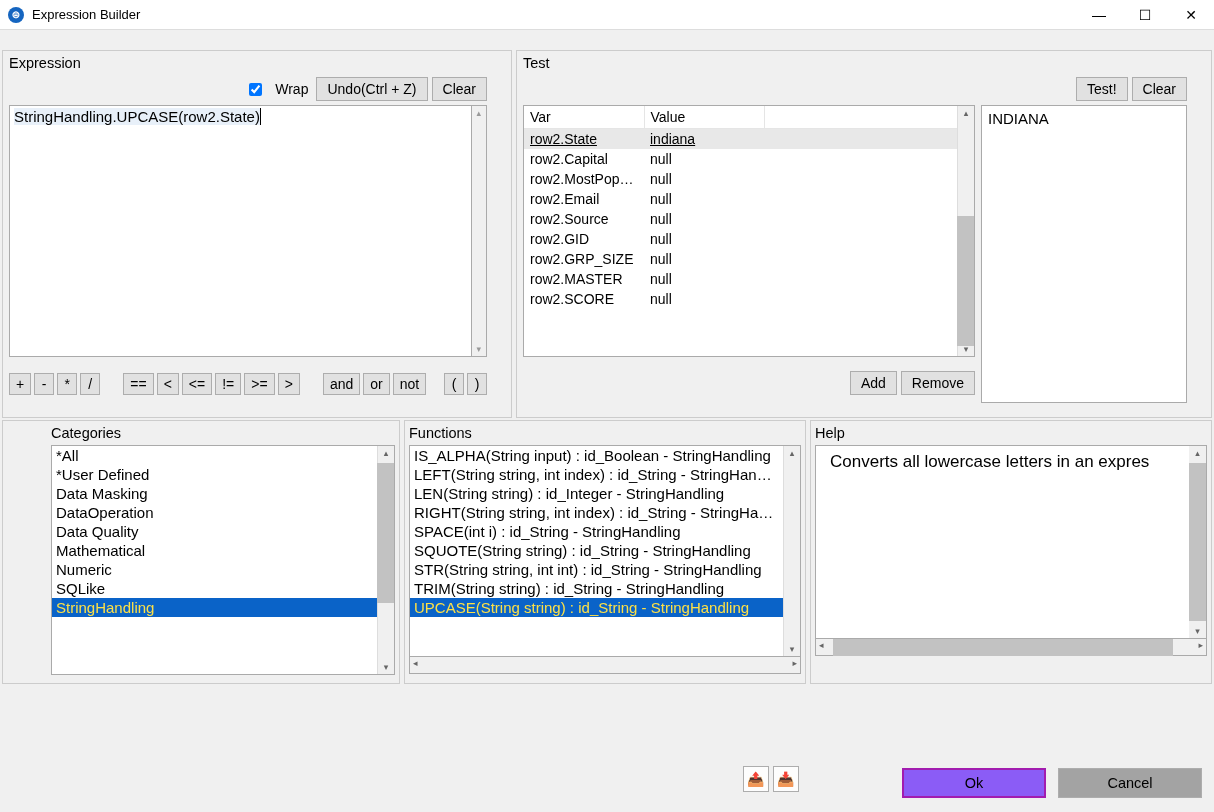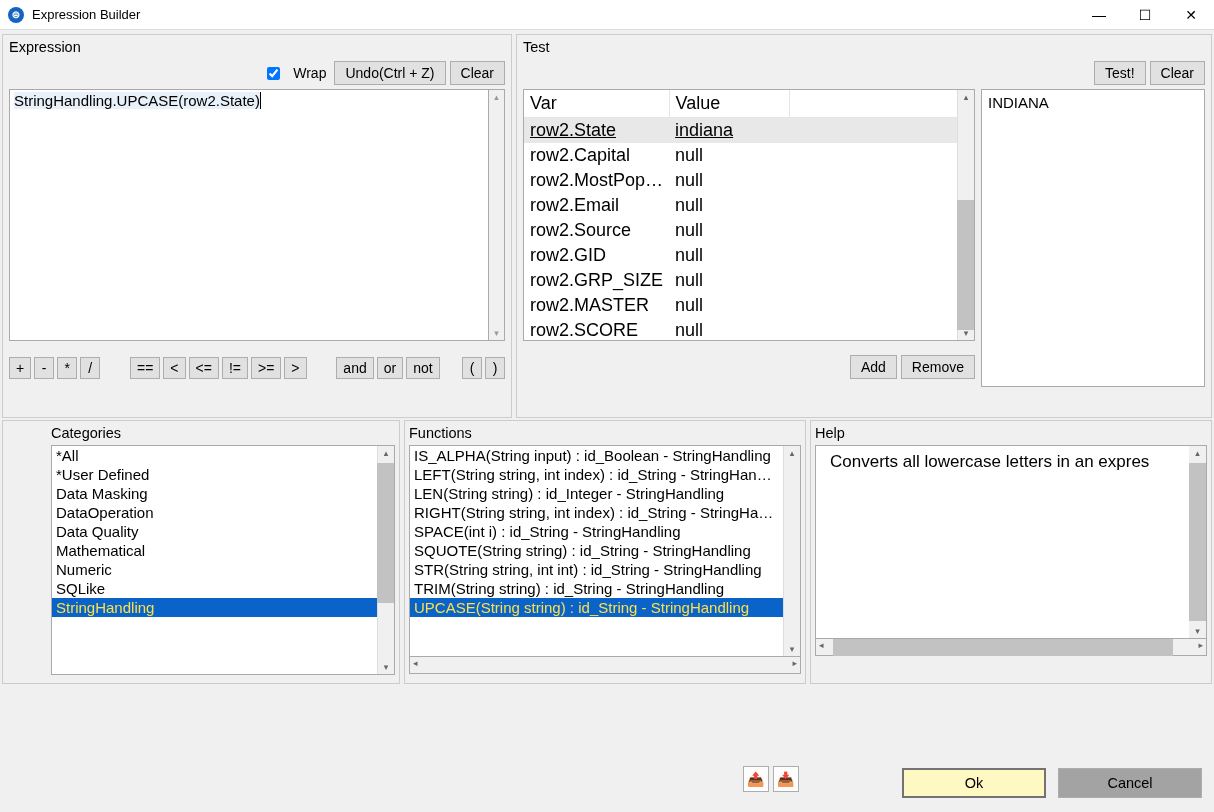--- a/index.html
+++ b/index.html
@@ -5,21 +5,21 @@
   * { box-sizing: border-box; margin: 0; padding: 0; font-family: "Segoe UI", Tahoma, sans-serif; }
   body { background: #f0f0f0; width: 1214px; height: 812px; overflow: hidden; position: relative; }
   
   .titlebar { height: 30px; background: #fff; display: flex; align-items: center; padding: 0 0 0 8px; border-bottom: 1px solid #ddd; }
   .titlebar .app-icon { width: 16px; height: 16px; border-radius: 50%; background: #1565c0; color:#fff; font-size:10px; display:flex; align-items:center; justify-content:center; margin-right:8px; font-weight:bold;}
   .titlebar .title { font-size: 13px; flex: 1; }
   .titlebar .win-btns { display:flex; }
   .titlebar .win-btn { width:46px; height:30px; display:flex; align-items:center; justify-content:center; font-size:14px; }
   
   .main-area { display: flex; height: 388px; }
-  .panel { background: #f0f0f0; border:1px solid #ccc; padding:2px 6px 6px 6px; position:relative; margin:4px 2px 0 2px;}
+  .panel { background: #f0f0f0; border:1px solid #ccc; padding:2px 24px 6px 6px; position:relative; margin:20px 2px 0 2px;}
   .panel-title { font-size:14.5px; padding:2px 0 4px 0; }
   
   .expression-panel { width: 510px; }
   .test-panel { flex:1; }
   
   .expr-toolbar { display:flex; justify-content:flex-end; align-items:center; gap:4px; padding:2px 0 4px 0;}
   .wrap-label { display:flex; align-items:center; font-size:14px; gap:13px; margin-right:4px;}
   .btn { background:#e1e1e1; border:1px solid #adadad; color:#000; font-size:14px; padding:3px 10px; cursor:pointer; }
   
   .expr-textarea { width:482px; height:252px; background:#fff; border:1px solid #aaa; font-family:"Consolas","Courier New",monospace; font-size:15px; padding:2px 4px; resize:none; }
@@ -29,21 +29,21 @@
   
   .op-bar { display:flex; gap:3px; margin-top:16px; align-items:center; }
   .op-group { display:flex; gap:3px; }
   .op-spacer { width:32px; }
   .op-spacer2 { width:22px;}
   .opbtn { background:#e1e1e1; border:1px solid #adadad; font-size:14px; padding:2px 6px; min-width:20px; text-align:center; cursor:pointer; font-family:"Segoe UI",sans-serif;}
   
   .test-toolbar { display:flex; justify-content:flex-end; gap:4px; padding:2px 0 4px 0;}
   .test-body { display:flex; gap:6px; }
   .var-table-wrap { border:1px solid #aaa; background:#fff; width:452px; height:252px; position:relative; }
-  .var-table { width:434px; border-collapse:collapse; font-size:18px; }
+  .var-table { width:434px; border-collapse:collapse; font-size:14px; }
   .var-table th { text-align:left; font-weight:400; padding:3px 6px; background:#fff; border-bottom:1px solid #e5e5e5; border-right:1px solid #e5e5e5;}
   .var-table td { padding:2px 6px; }
   .var-table tr.sel td{ background:#e8e8e8;text-decoration:underline;}
   .vt-scroll { position:absolute; right:0; top:0; width:17px; bottom:0; background:#f0f0f0; border-left:1px solid #ddd;}
   .vt-scroll .thumb{ position:absolute; right:0; top:110px; width:17px; height:130px; background:#c2c2c2;}
   .vt-scroll .up,.vt-scroll .dn{position:absolute;width:100%;text-align:center;font-size:9px;color:#666;}
   .vt-scroll .up{top:2px;} .vt-scroll .dn{bottom:2px;}
   
   .result-box { border:1px solid #aaa; background:#fff; flex:1; height:298px; padding:4px 6px; font-size:15px; }
   
@@ -75,21 +75,21 @@
   .help-scroll .up{top:2px;} .help-scroll .dn{bottom:2px;}
   .help-hscroll{ height:17px; background:#f0f0f0; border:1px solid #aaa; border-top:none; position:relative;}
   .help-hscroll .thumb{position:absolute;left:17px;top:0;height:17px;width:340px;background:#c2c2c2;}
   .help-hscroll .l,.help-hscroll .r{position:absolute;font-size:9px;color:#666;top:1px;}
   .help-hscroll .l{left:3px;} .help-hscroll .r{right:3px;}
   
   .footer { position:absolute; bottom:0; left:0; right:0; height:58px; display:flex; justify-content:flex-end; align-items:center; gap:12px; padding:0 12px;}
   .footer .icon-btns { position:absolute; left:50%; transform:translateX(calc(-50% + 164px)); display:flex; gap:4px; top:12px;}
   .small-icon-btn { width:26px; height:26px; border:1px solid #adadad; background:#fdfdfd; display:flex; align-items:center; justify-content:center; font-size:14px;}
   .dlg-btn { width:144px; height:30px; border:1px solid #adadad; background:#a3a3a3; font-size:14.5px; cursor:pointer;}
-  .dlg-btn.primary{ border:2px solid #737373; background:#fef9c3;}
+  .dlg-btn.primary{ border:2px solid #a21caf; background:#8b5cf6;}
   
   .expr-box{ display:flex;}
   .expr-text-highlight{ background:#e8f0f9; }
 </style>
 </head>
 <body>
 
 <div class="titlebar">
   <div class="app-icon">⊜</div>
   <div class="title">Expression Builder</div>

